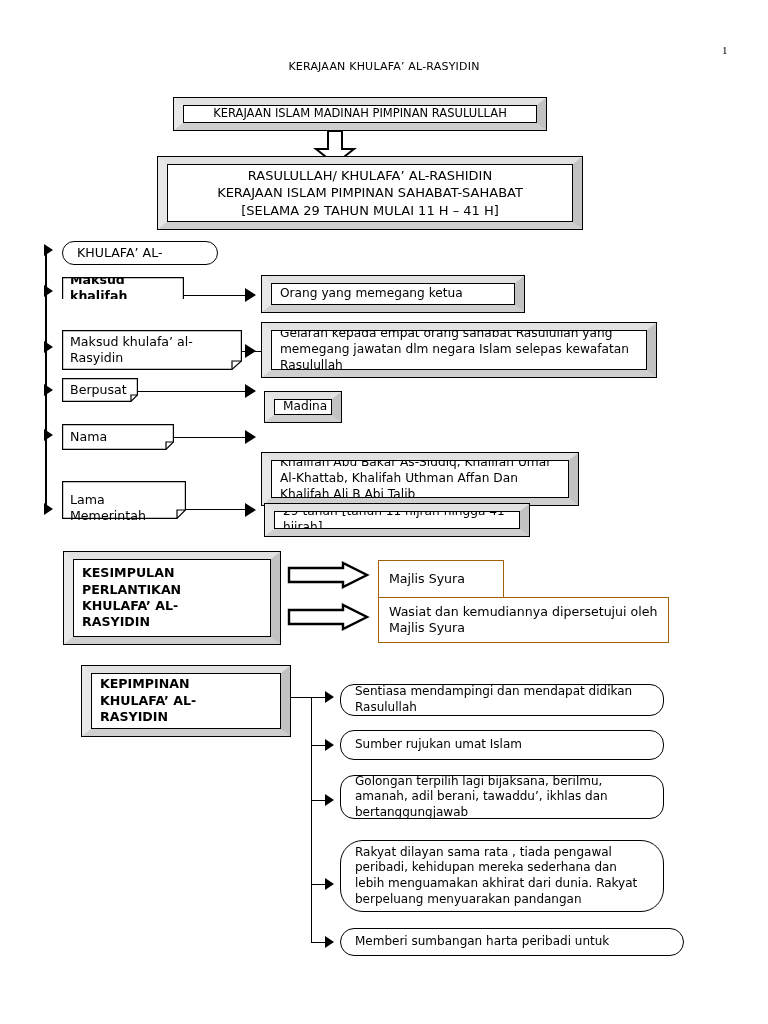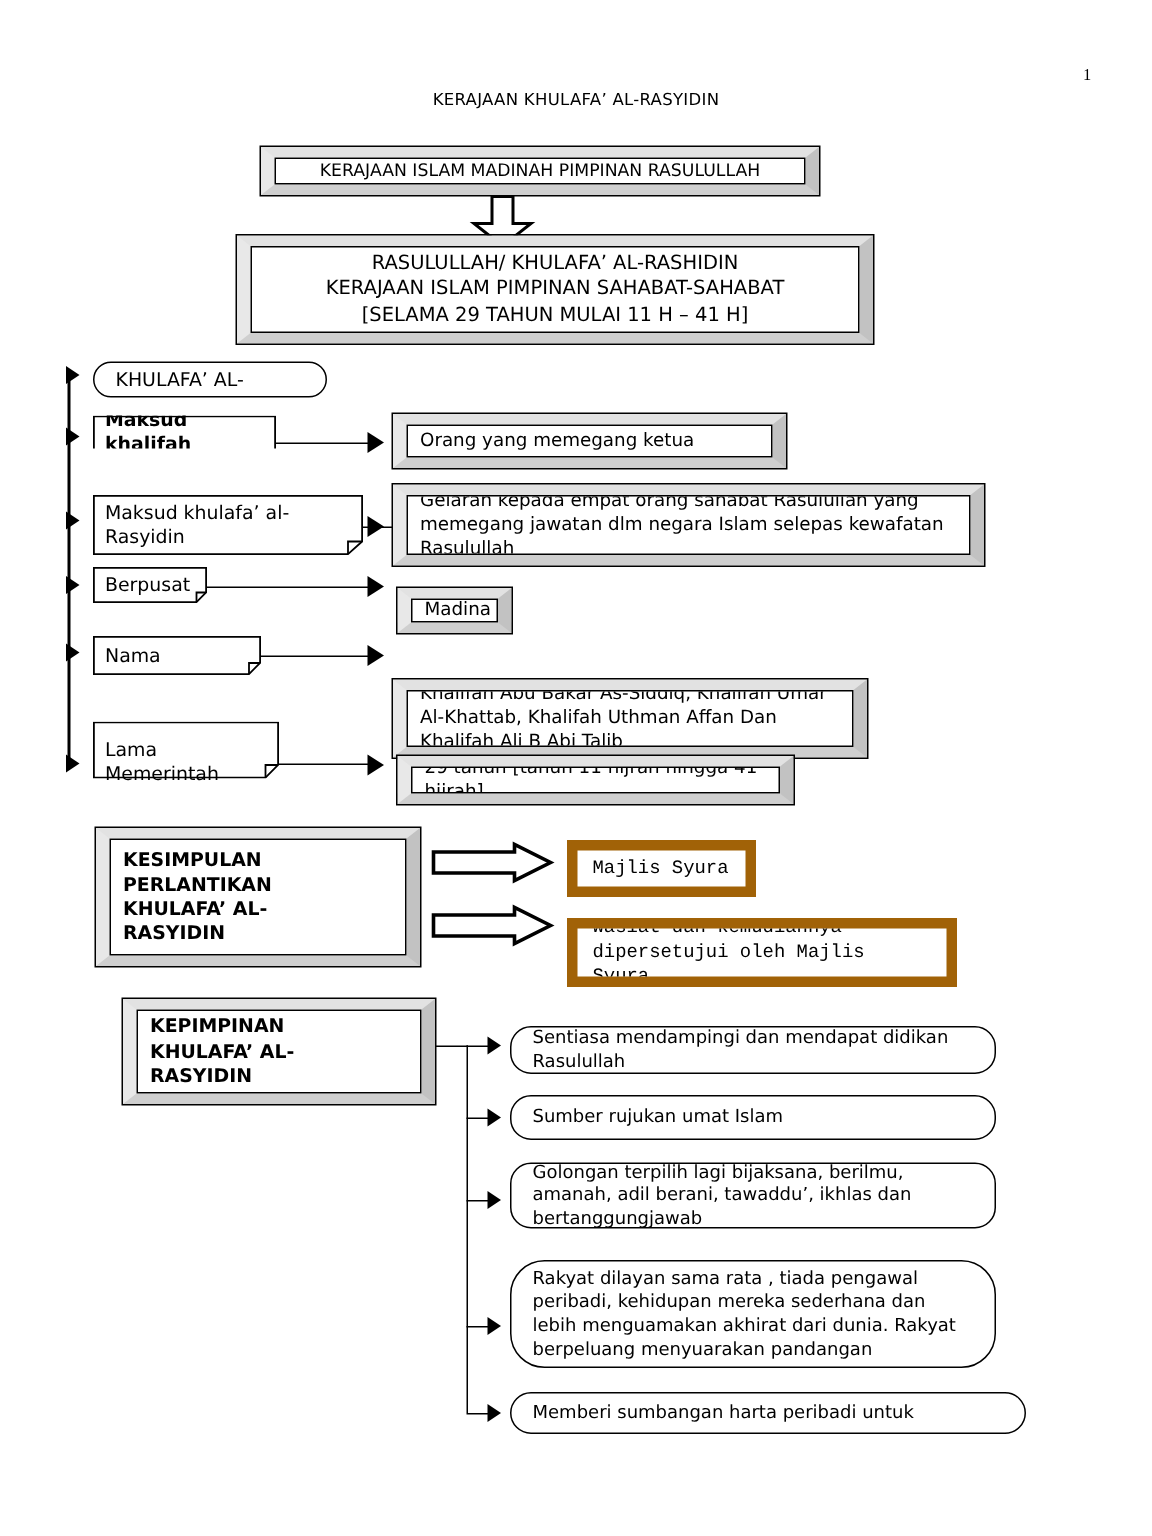--- a/index.html
+++ b/index.html
@@ -61,27 +61,26 @@
 
   .bevel::before, .bevel::after {
     content: "";
     position: absolute;
     background: transparent;
   }
 
   
   .rect {
     position: absolute;
-    border: 7px solid #a16207;
+    border: 1px solid #a16207;
     background: #fff;
     box-sizing: border-box;
     display: flex;
     align-items: center;
     overflow: hidden;
-    font-family: Liberation Mono, monospace;
   }
   .rect > .txt { padding: 0 10px; width: 100%; }
 
   
   .round {
     position: absolute;
     border: 1px solid #000;
     border-radius: 14px;
     background: #fff;
     box-sizing: border-box;
@@ -270,21 +269,21 @@
   <svg class="block-arrow" style="left:288px; top:562px;" width="80" height="26" viewBox="0 0 80 26">
     <polygon points="1,6 55,6 55,1 79,13 55,25 55,20 1,20" fill="#ffffff" stroke="#000000" stroke-width="2.4"></polygon>
   </svg>
   <div class="rect" style="left:378px; top:560px; width:126px; height:38px;">
     <div class="txt t-note">Majlis Syura</div>
   </div>
 
   <svg class="block-arrow" style="left:288px; top:604px;" width="80" height="26" viewBox="0 0 80 26">
     <polygon points="1,6 55,6 55,1 79,13 55,25 55,20 1,20" fill="#ffffff" stroke="#000000" stroke-width="2.4"></polygon>
   </svg>
-  <div class="rect" style="left:378px; top:612px; width:260px; height:46px;">
+  <div class="rect" style="left:378px; top:597px; width:291px; height:46px;">
     <div class="txt t-note">Wasiat dan kemudiannya dipersetujui oleh Majlis Syura</div>
   </div>
 
   <div class="bevel" style="left:82px; top:666px; width:208px; height:70px;">
     <div class="inner">
       <div class="txt t-bold">
         <div>KEPIMPINAN</div>
         <div>KHULAFA’ AL-</div>
         <div>RASYIDIN</div>
       </div>

